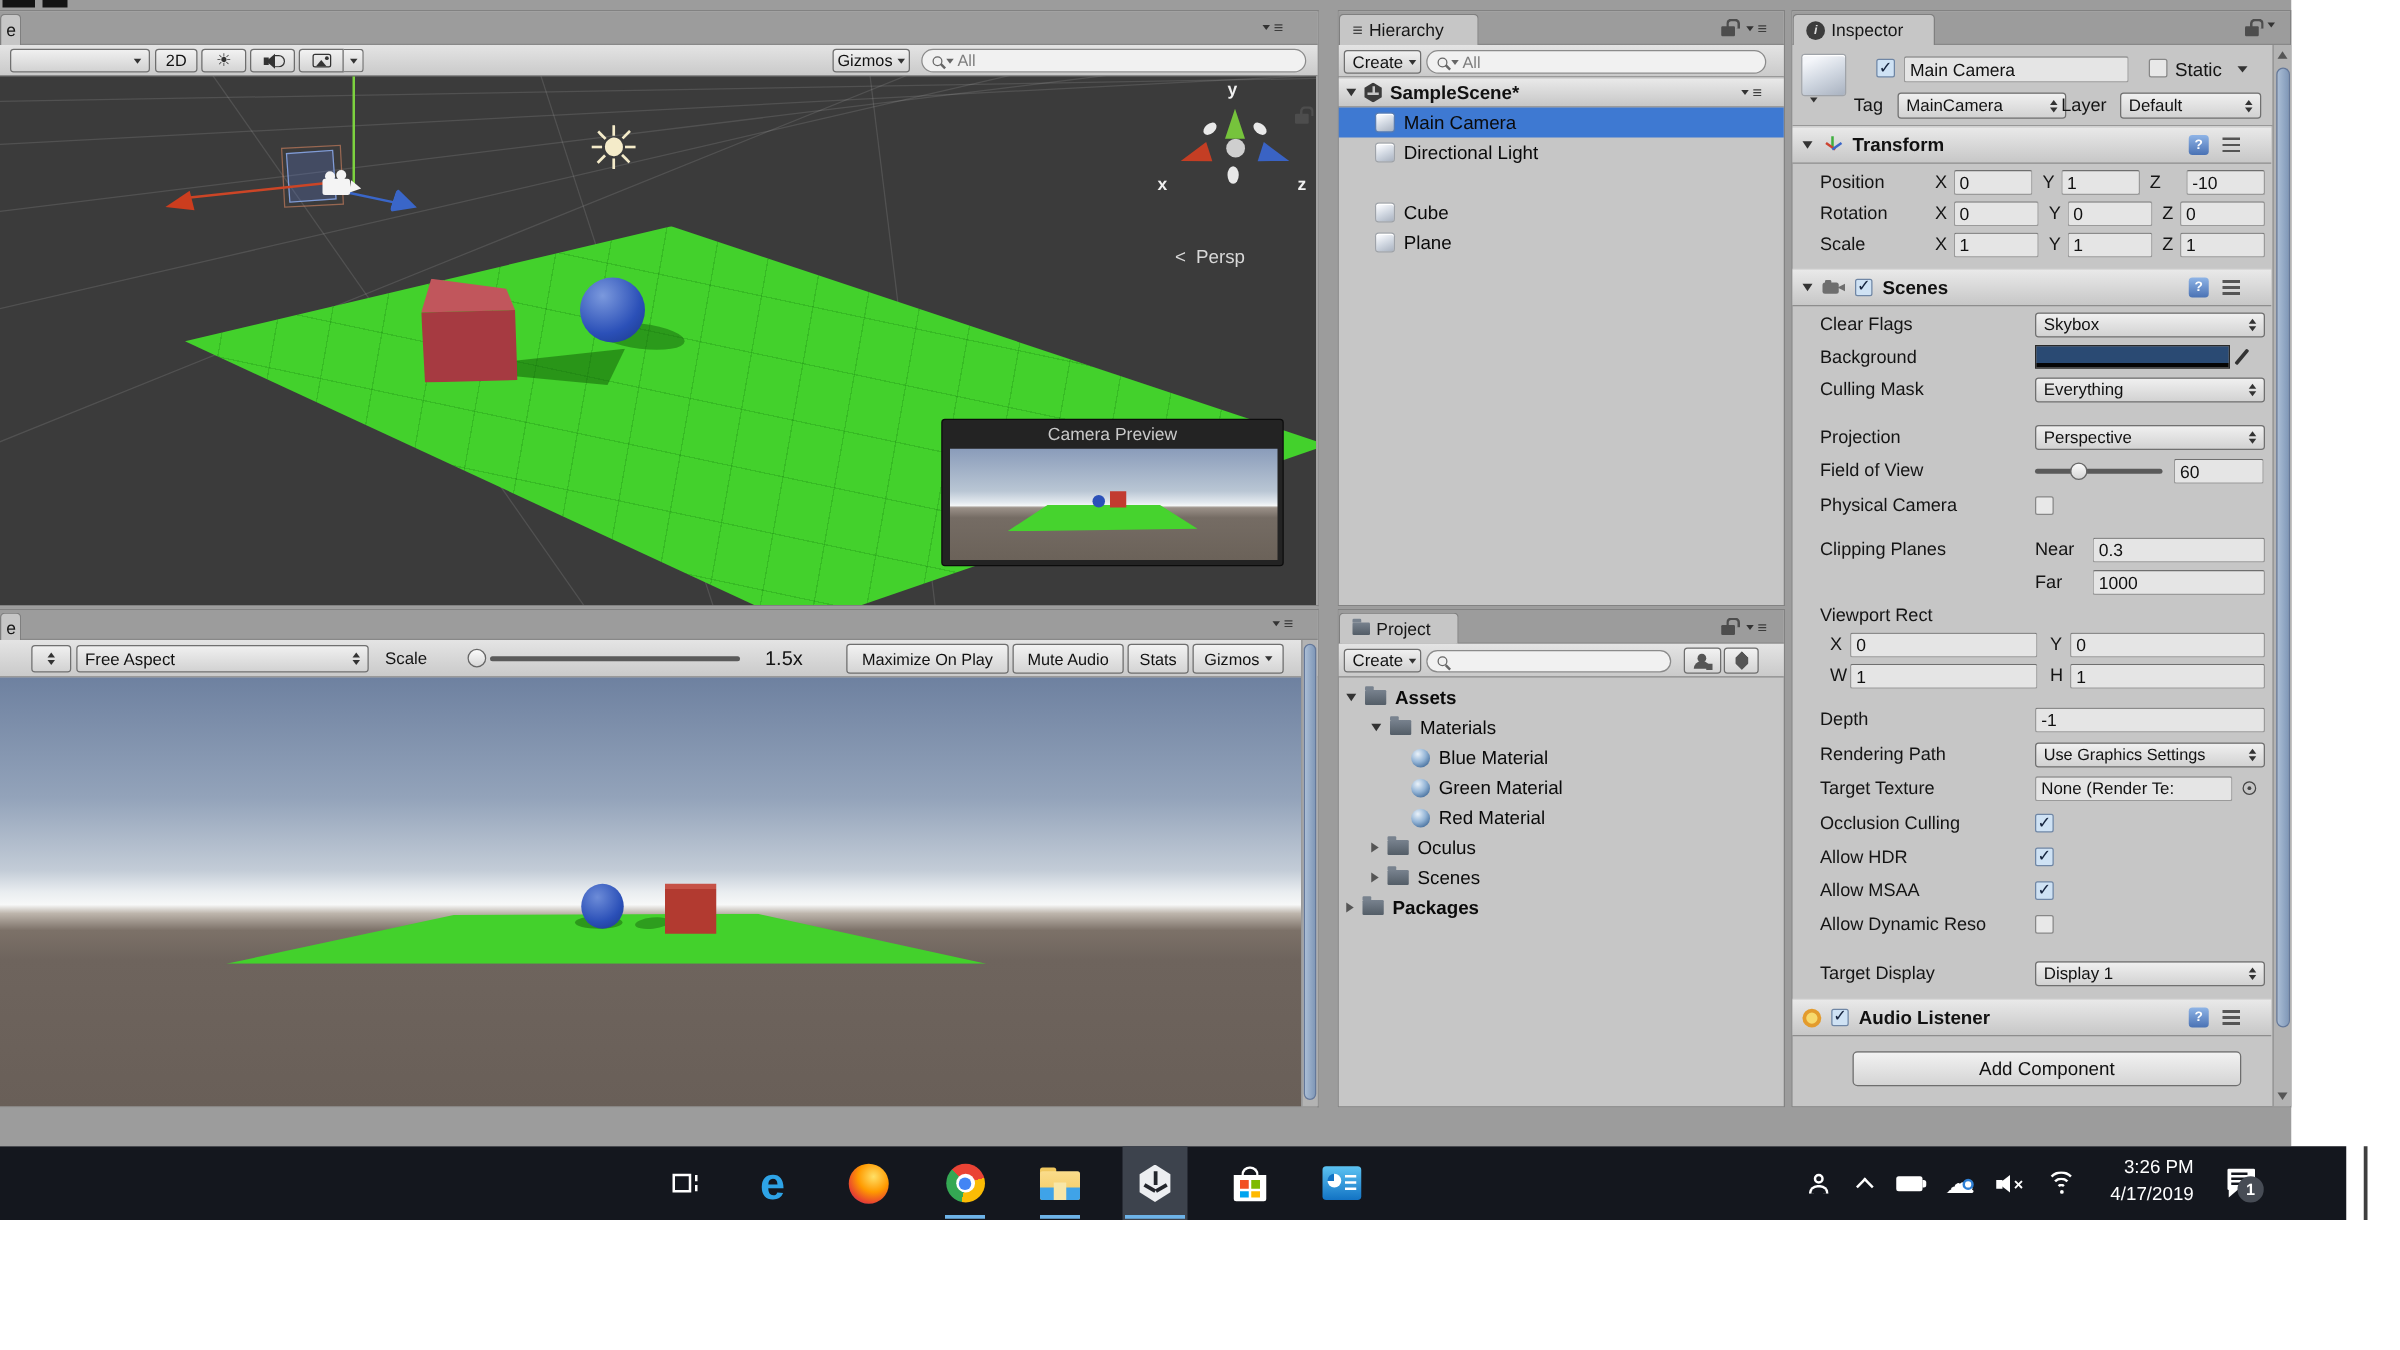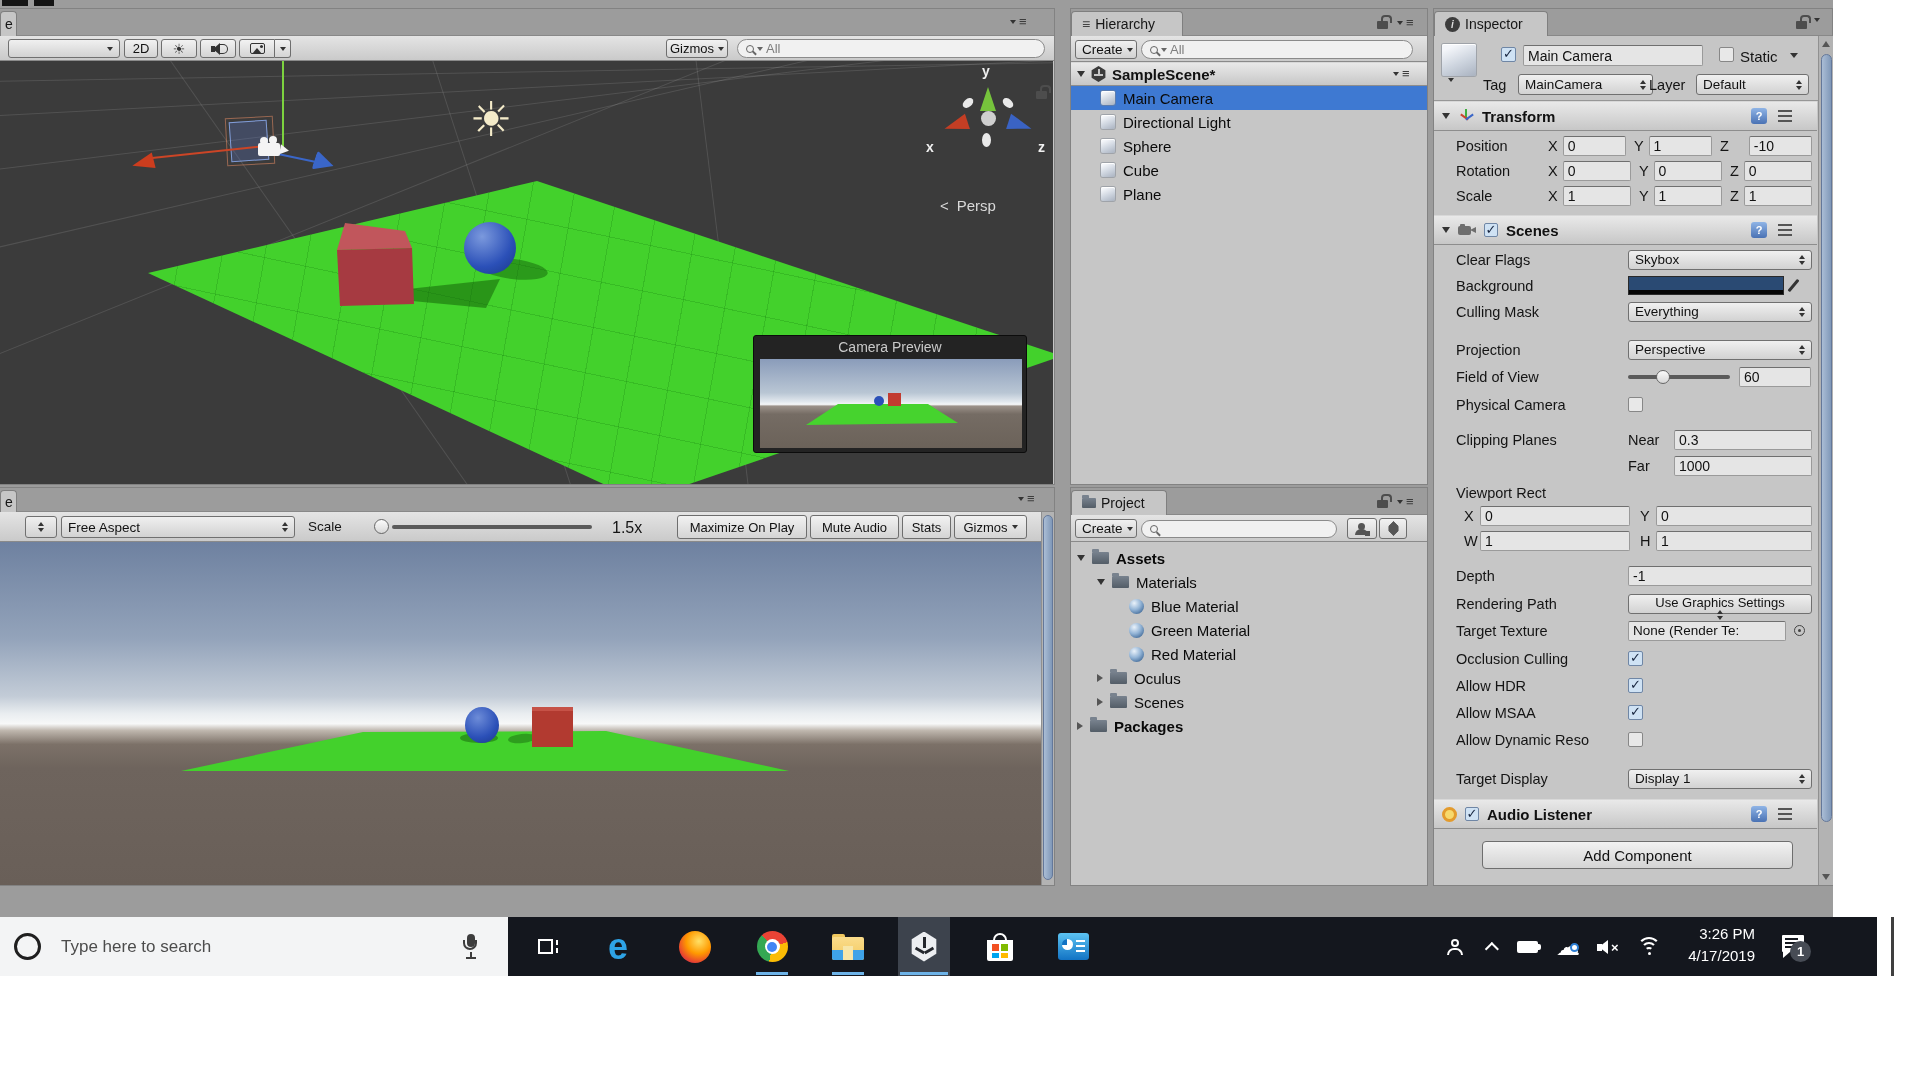--- a/index.html
+++ b/index.html
@@ -280,24 +280,20 @@
           </span>
       </div>
       <div class="abs" style="left:0;top:77px;width:100%;height:24px;background:#3e79d2;display:flex;align-items:center;gap:8px;padding-left:30px;font-size:15px;color:#0a0a0a;">
         <span class="cubeicon"></span>
           <span>Main Camera</span>
       </div>
       <div class="abs" style="left:0;top:101px;width:100%;height:24px;display:flex;align-items:center;gap:8px;padding-left:30px;font-size:15px;color:#0a0a0a;">
         <span class="cubeicon"></span>
           <span>Directional Light</span>
       </div>
-      <div class="abs" style="left:0;top:125px;width:100%;height:24px;display:flex;align-items:center;gap:8px;padding-left:30px;font-size:15px;color:#0a0a0a;">
-        <span class="cubeicon"></span>
-          <span>Sphere</span>
-      </div>
       <div class="abs" style="left:0;top:149px;width:100%;height:24px;display:flex;align-items:center;gap:8px;padding-left:30px;font-size:15px;color:#0a0a0a;">
         <span class="cubeicon"></span>
           <span>Cube</span>
       </div>
       <div class="abs" style="left:0;top:173px;width:100%;height:24px;display:flex;align-items:center;gap:8px;padding-left:30px;font-size:15px;color:#0a0a0a;">
         <span class="cubeicon"></span>
           <span>Plane</span>
       </div>
     </div>
 
@@ -572,21 +568,21 @@
           </div>
       </div>
       <div class="irow" style="top:556px;">
         <span class="ilabel">Depth</span>
         <div class="field ictl">
             <span>-1</span>
           </div>
       </div>
       <div class="irow" style="top:584px;">
         <span class="ilabel">Rendering Path</span>
-        <div class="drop ictl" style="font-size:13px;flex-direction:column;">
+        <div class="drop ictl" style="font-size:13px;">
             <span>Use Graphics Settings</span>
             <span class="ud">
               <i class="u"></i>
               <i class="d"></i>
             </span>
           </div>
       </div>
       <div class="irow" style="top:611px;">
         <span class="ilabel">Target Texture</span>
         <div class="field" style="width:158px;height:20px;font-size:13.5px;overflow:hidden;white-space:nowrap;">
@@ -640,30 +636,20 @@
         <div class="scrollarrow" style="top:5px;border-bottom:6px solid #555;"></div>
         <div class="scrollthumb" style="left:1.5px;top:18px;width:11px;height:768px;"></div>
         <div class="scrollarrow" style="bottom:5px;border-top:6px solid #555;"></div>
       </div>
     </div>
 
   </div>
 
   <div id="taskbar">
 
-    <div class="abs" style="left:0;top:0;width:508px;height:59px;background:#f3f4f5;display:flex;align-items:center;">
-      <span style="margin-left:14px;width:27px;height:27px;border-radius:50%;border:3.5px solid #1f1f1f;display:block;flex:none;"></span>
-      <span style="margin-left:20px;font-size:17px;color:#4c4c4c;flex:1;">Type here to search</span>
-      <span style="position:relative;width:18px;height:26px;margin-right:28px;display:block;flex:none;">
-        <span class="abs" style="left:5px;top:0;width:8px;height:13px;background:#3d3d3d;border-radius:4px;"></span>
-        <span class="abs" style="left:1px;top:6px;width:14px;height:10px;border:2px solid #3d3d3d;border-top:none;border-radius:0 0 9px 9px;"></span>
-        <span class="abs" style="left:8px;top:18px;width:2px;height:5px;background:#3d3d3d;"></span>
-        <span class="abs" style="left:4px;top:23px;width:10px;height:2px;background:#3d3d3d;"></span>
-      </span>
-    </div>
 
     <div class="tb-ico" style="left:524px;top:0;width:46px;height:59px;">
       <span style="position:relative;width:22px;height:20px;display:block;">
         <span class="abs" style="left:2px;top:2px;width:15px;height:15px;border:2px solid #fff;"></span>
         <span class="abs" style="right:0;top:3px;width:2px;height:5px;background:#fff;"></span>
         <span class="abs" style="right:0;top:11px;width:2px;height:5px;background:#fff;"></span>
       </span>
     </div>
 
     <div class="tb-ico" style="left:594px;top:0;width:48px;height:59px;">

